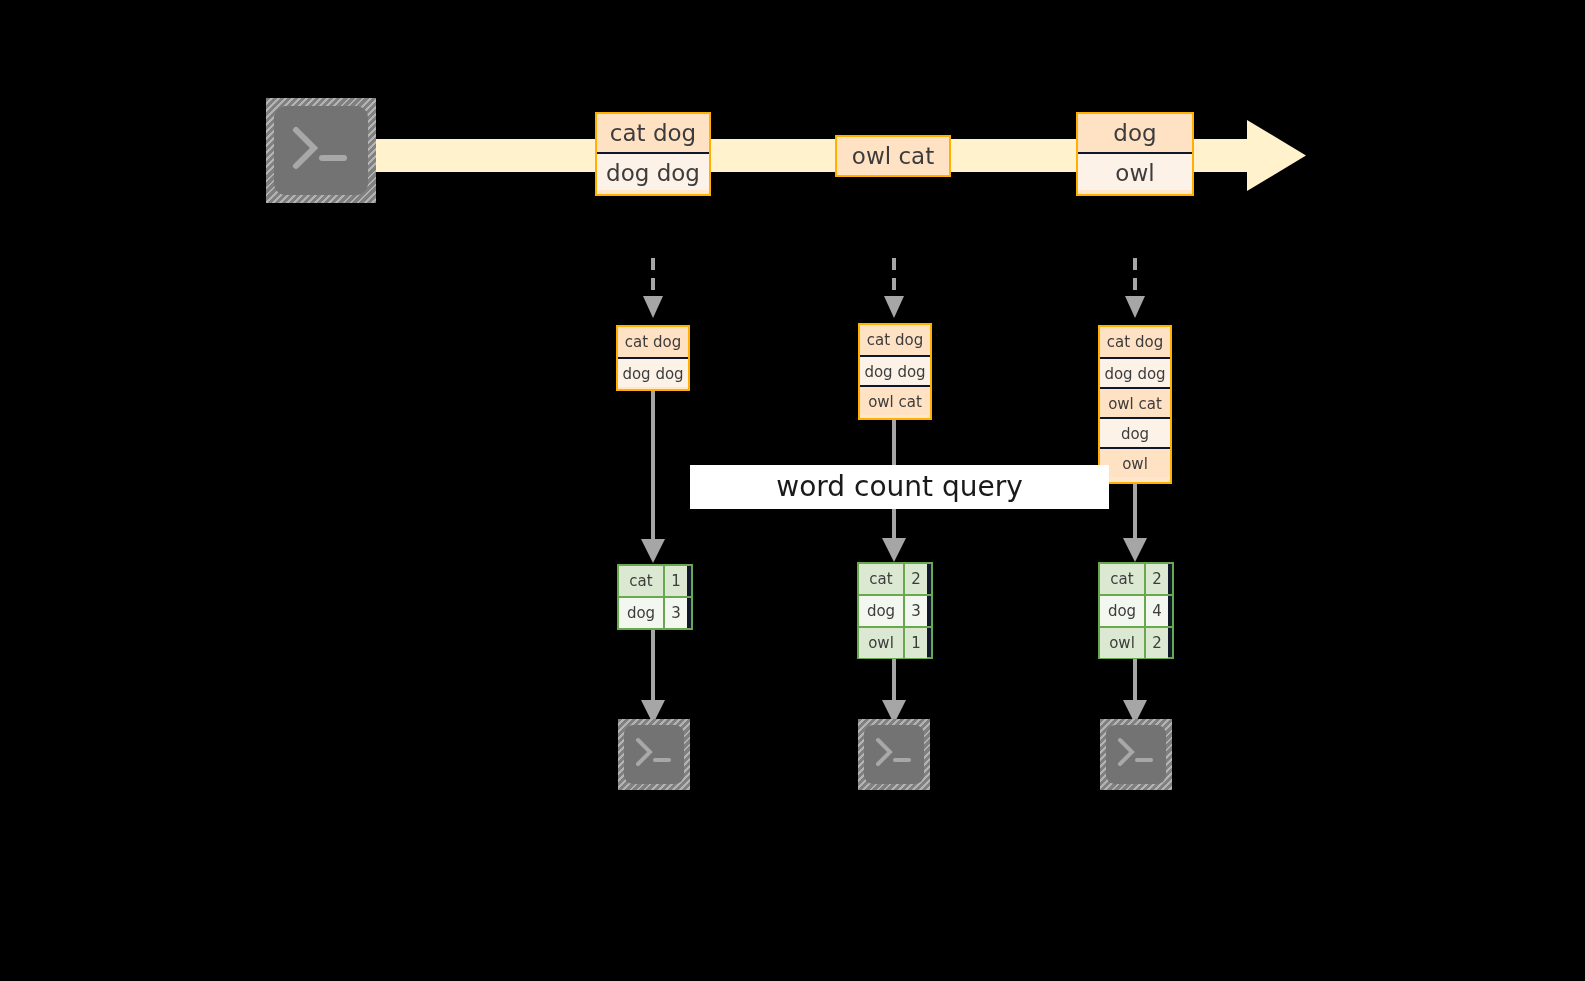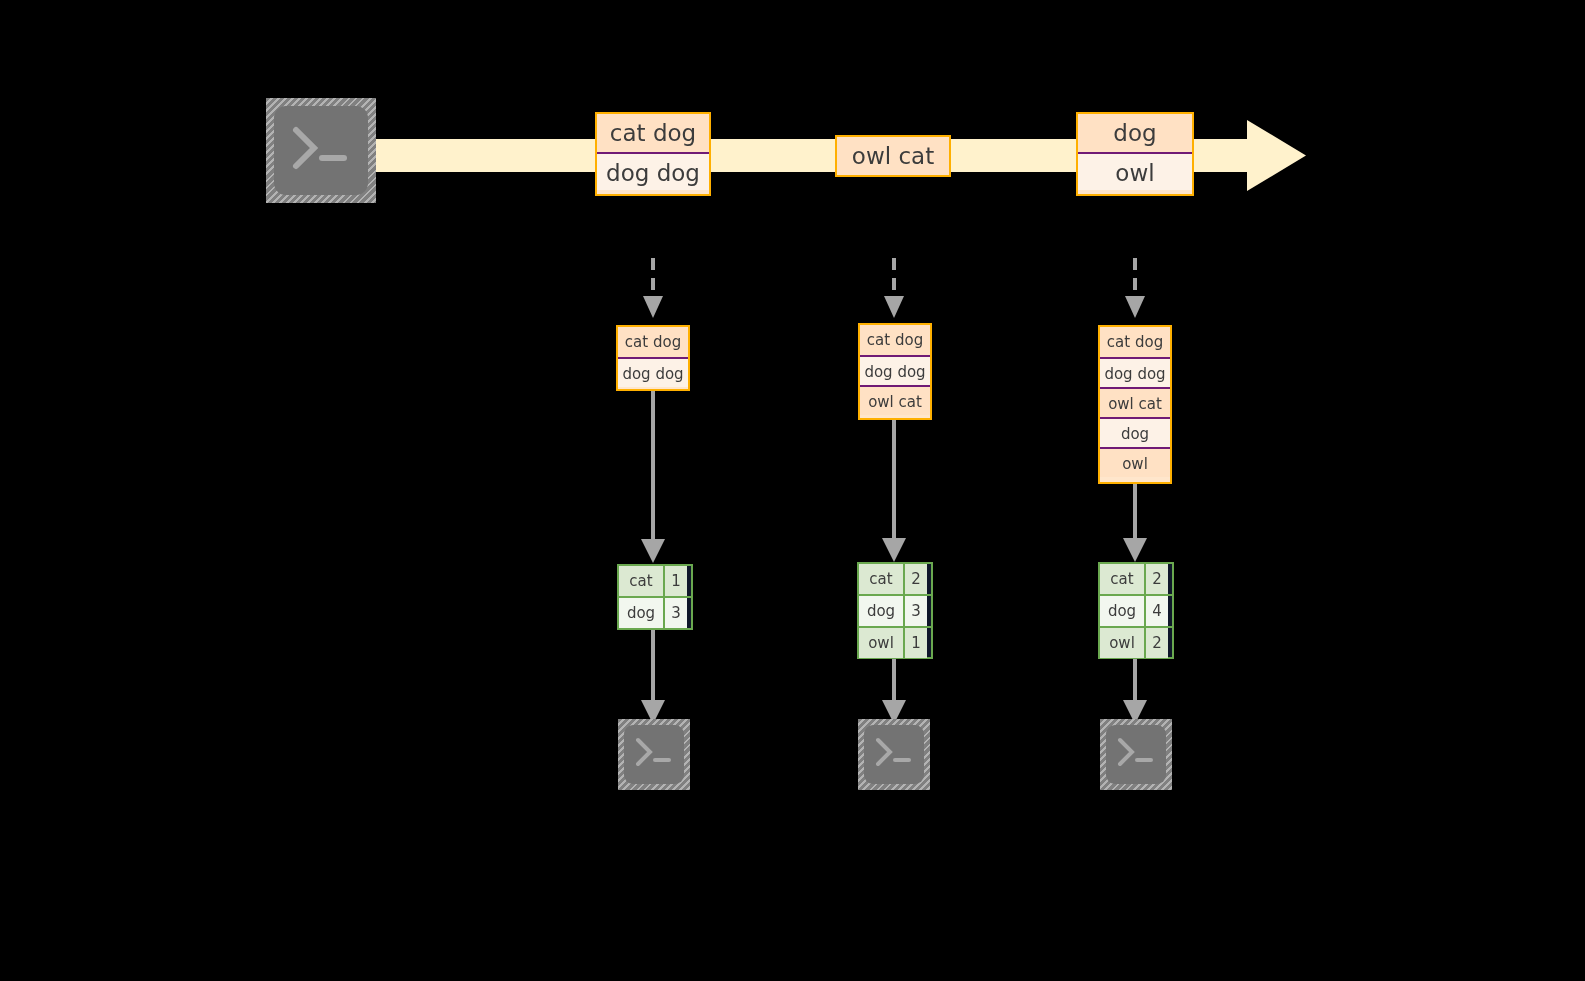--- a/index.html
+++ b/index.html
@@ -63,21 +63,21 @@
   }
   .stream-box .cell {
     box-sizing: border-box;
     text-align: center;
     color: #3c3c3c;
     white-space: nowrap;
     overflow: hidden;
   }
   .stream-box .cell.shade-a { background: #FFE1C4; }
   .stream-box .cell.shade-b { background: #FDF2E7; }
-  .stream-box .cell + .cell { border-top: 2px solid #701a75; }
+  .stream-box .cell + .cell { border-top: 2px solid #0f172a; }
 
   
   .tl-box .cell {
     height: 38px;
     line-height: 38px;
     font-size: 23px;
   }
   
   .st-box .cell {
     height: 30px;
@@ -319,14 +319,15 @@
   <div class="terminal small" style="left:1100px; top:713px; width:72px; height:71px;">
     <div class="inner"></div>
     <div class="glyph">
       <svg width="72" height="71" viewBox="0 0 72 71">
         <path d="M 20 21 L 32 33 L 20 45" stroke="#a8a8a8" stroke-width="4" fill="none" stroke-linecap="round"></path>
         <path d="M 37 41 L 51 41" stroke="#a8a8a8" stroke-width="4" fill="none" stroke-linecap="round"></path>
       </svg>
     </div>
   </div>
 
+  <div class="query-label">word count query</div>
 
 </div>
 
 </body></html>

